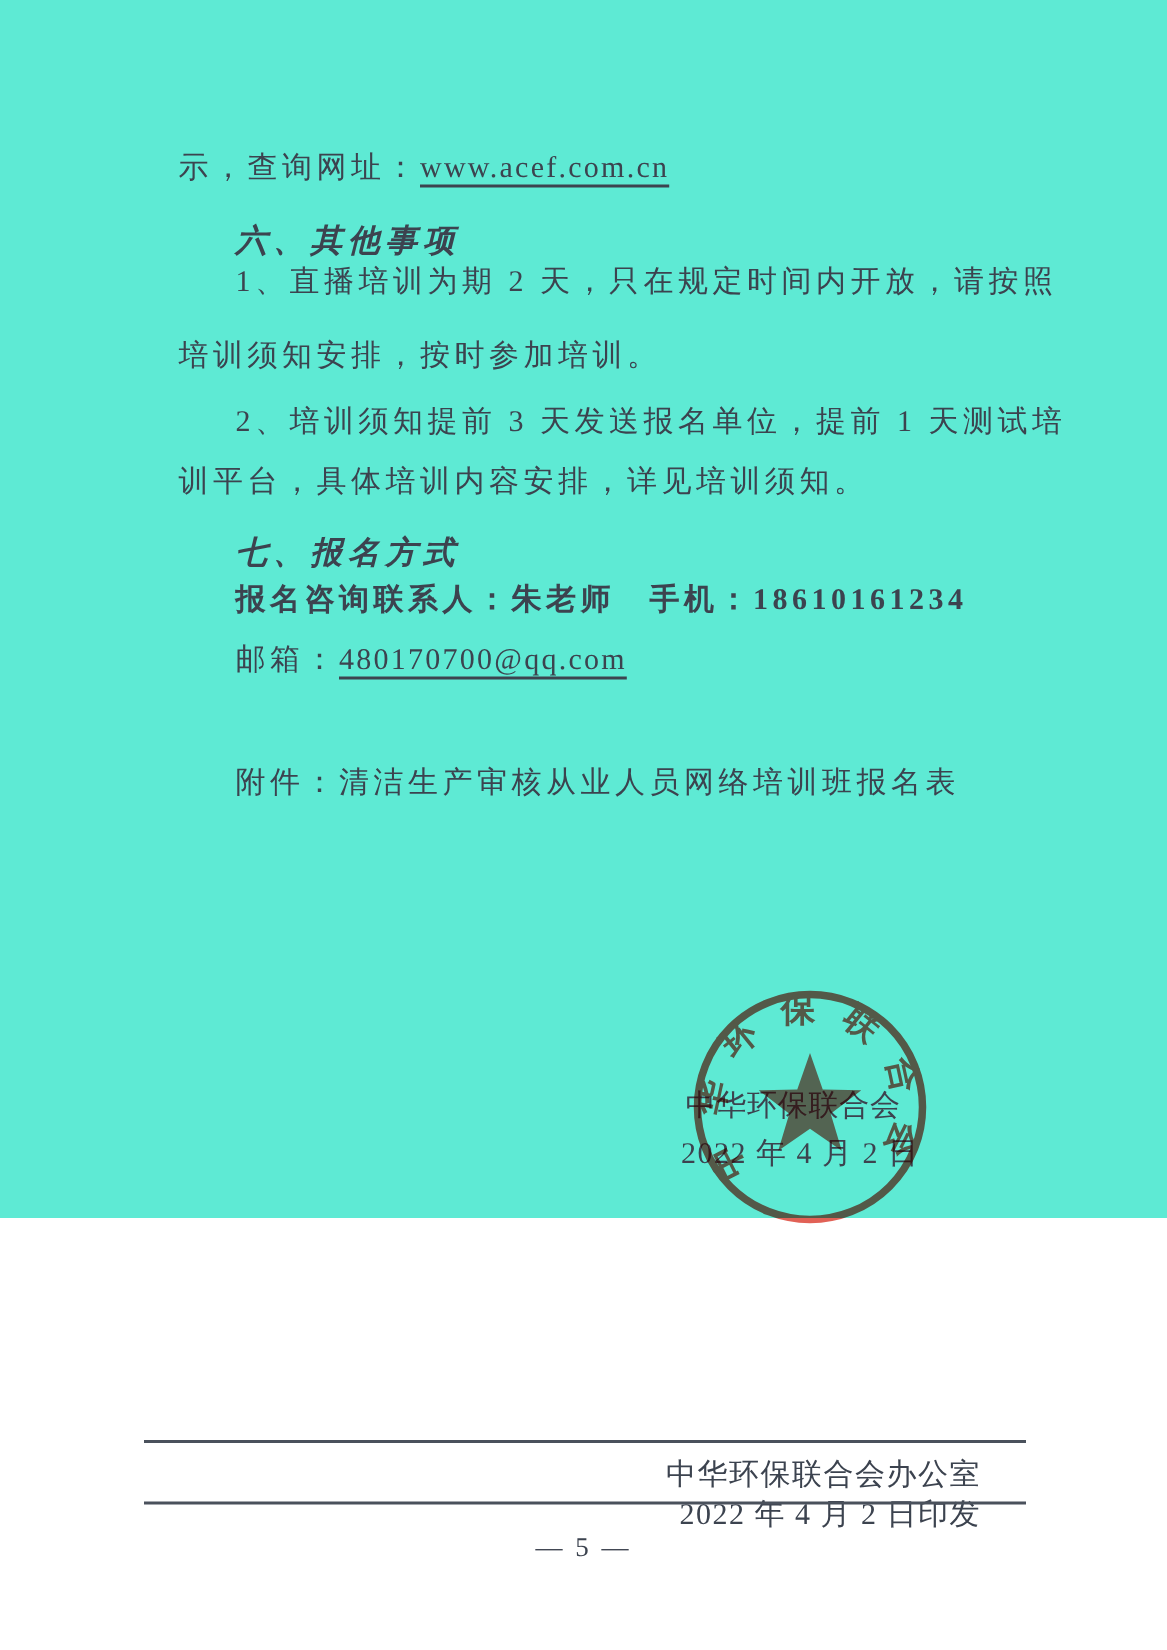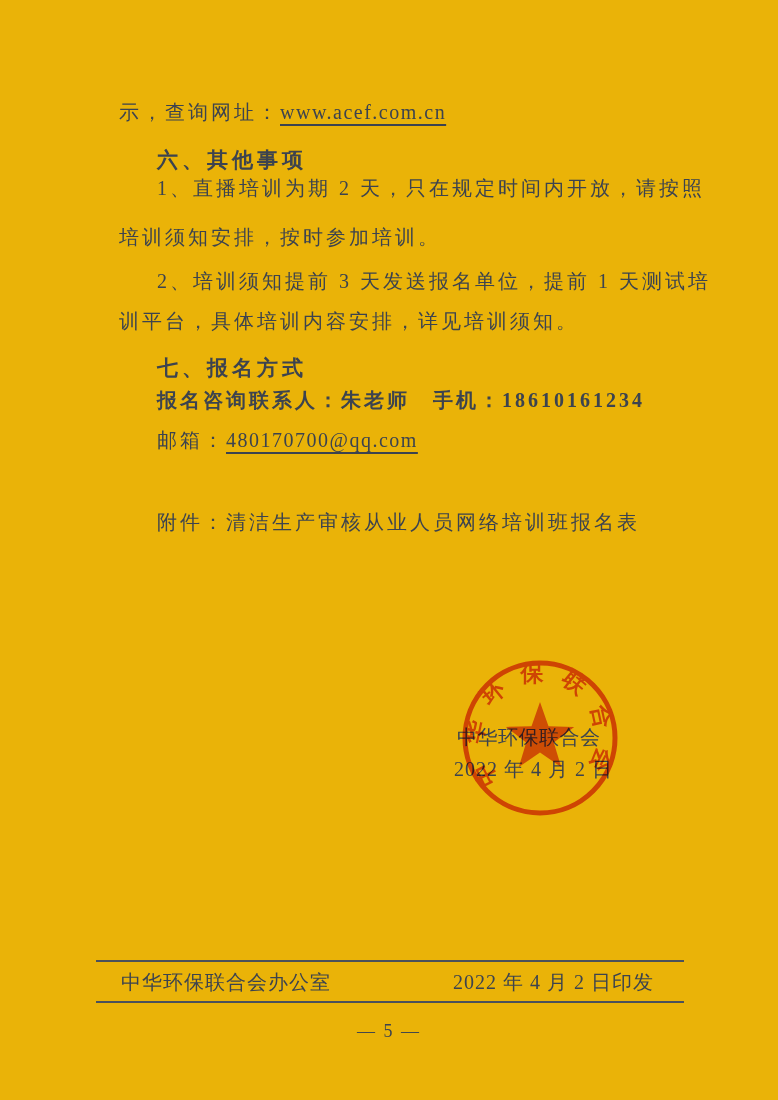--- a/index.html
+++ b/index.html
@@ -4,35 +4,35 @@
 <style>
   * { margin: 0; padding: 0; box-sizing: border-box; }
   html, body { width: 778px; height: 1100px; }
   body {
     font-family: "Liberation Serif", "DejaVu Serif", serif;
     overflow: hidden;
   }
   .page {
     position: relative;
     width: 778px;
-    height: 1100px;
-    background: #eab308;
+    height: 812px;
+    background: #5eead4;
     color: #3c434f;
   }
   .line {
     position: absolute;
     font-size: 20px;
     line-height: 28px;
     letter-spacing: 3px;
     white-space: nowrap;
     color: #3c434f;
   }
   .flush   { left: 119px; }
   .indent  { left: 157px; }
-  .heading { font-weight: 700; letter-spacing: 4px; font-size: 21px; }
+  .heading { font-weight: 700; letter-spacing: 4px; font-size: 21px; font-style: italic; }
   .u {
     text-decoration: underline;
     text-underline-offset: 5px;
     text-decoration-thickness: 1.5px;
     letter-spacing: 1.5px;
   }
   
   .l-intro   { top: 98px; }
   .l-h6      { top: 146px; }
   .l-p1a     { top: 174px; }
@@ -69,26 +69,27 @@
   }
   .rule-top { top: 960px; }
   .rule-bottom { top: 1001px; }
   .footer-row {
     position: absolute;
     left: 96px;
     top: 969px;
     width: 588px;
     display: flex;
     justify-content: space-between;
-    align-items: flex-start;
+    align-items: flex-end;
     padding: 0 30px 0 25px;
     font-size: 20px;
     letter-spacing: 1px;
     color: #3c434f;
     white-space: nowrap;
+    flex-direction: column;
   }
   .page-num {
     position: absolute;
     left: 0;
     top: 1021px;
     width: 778px;
     text-align: center;
     font-size: 18px;
     letter-spacing: 2px;
     color: #3c434f;

